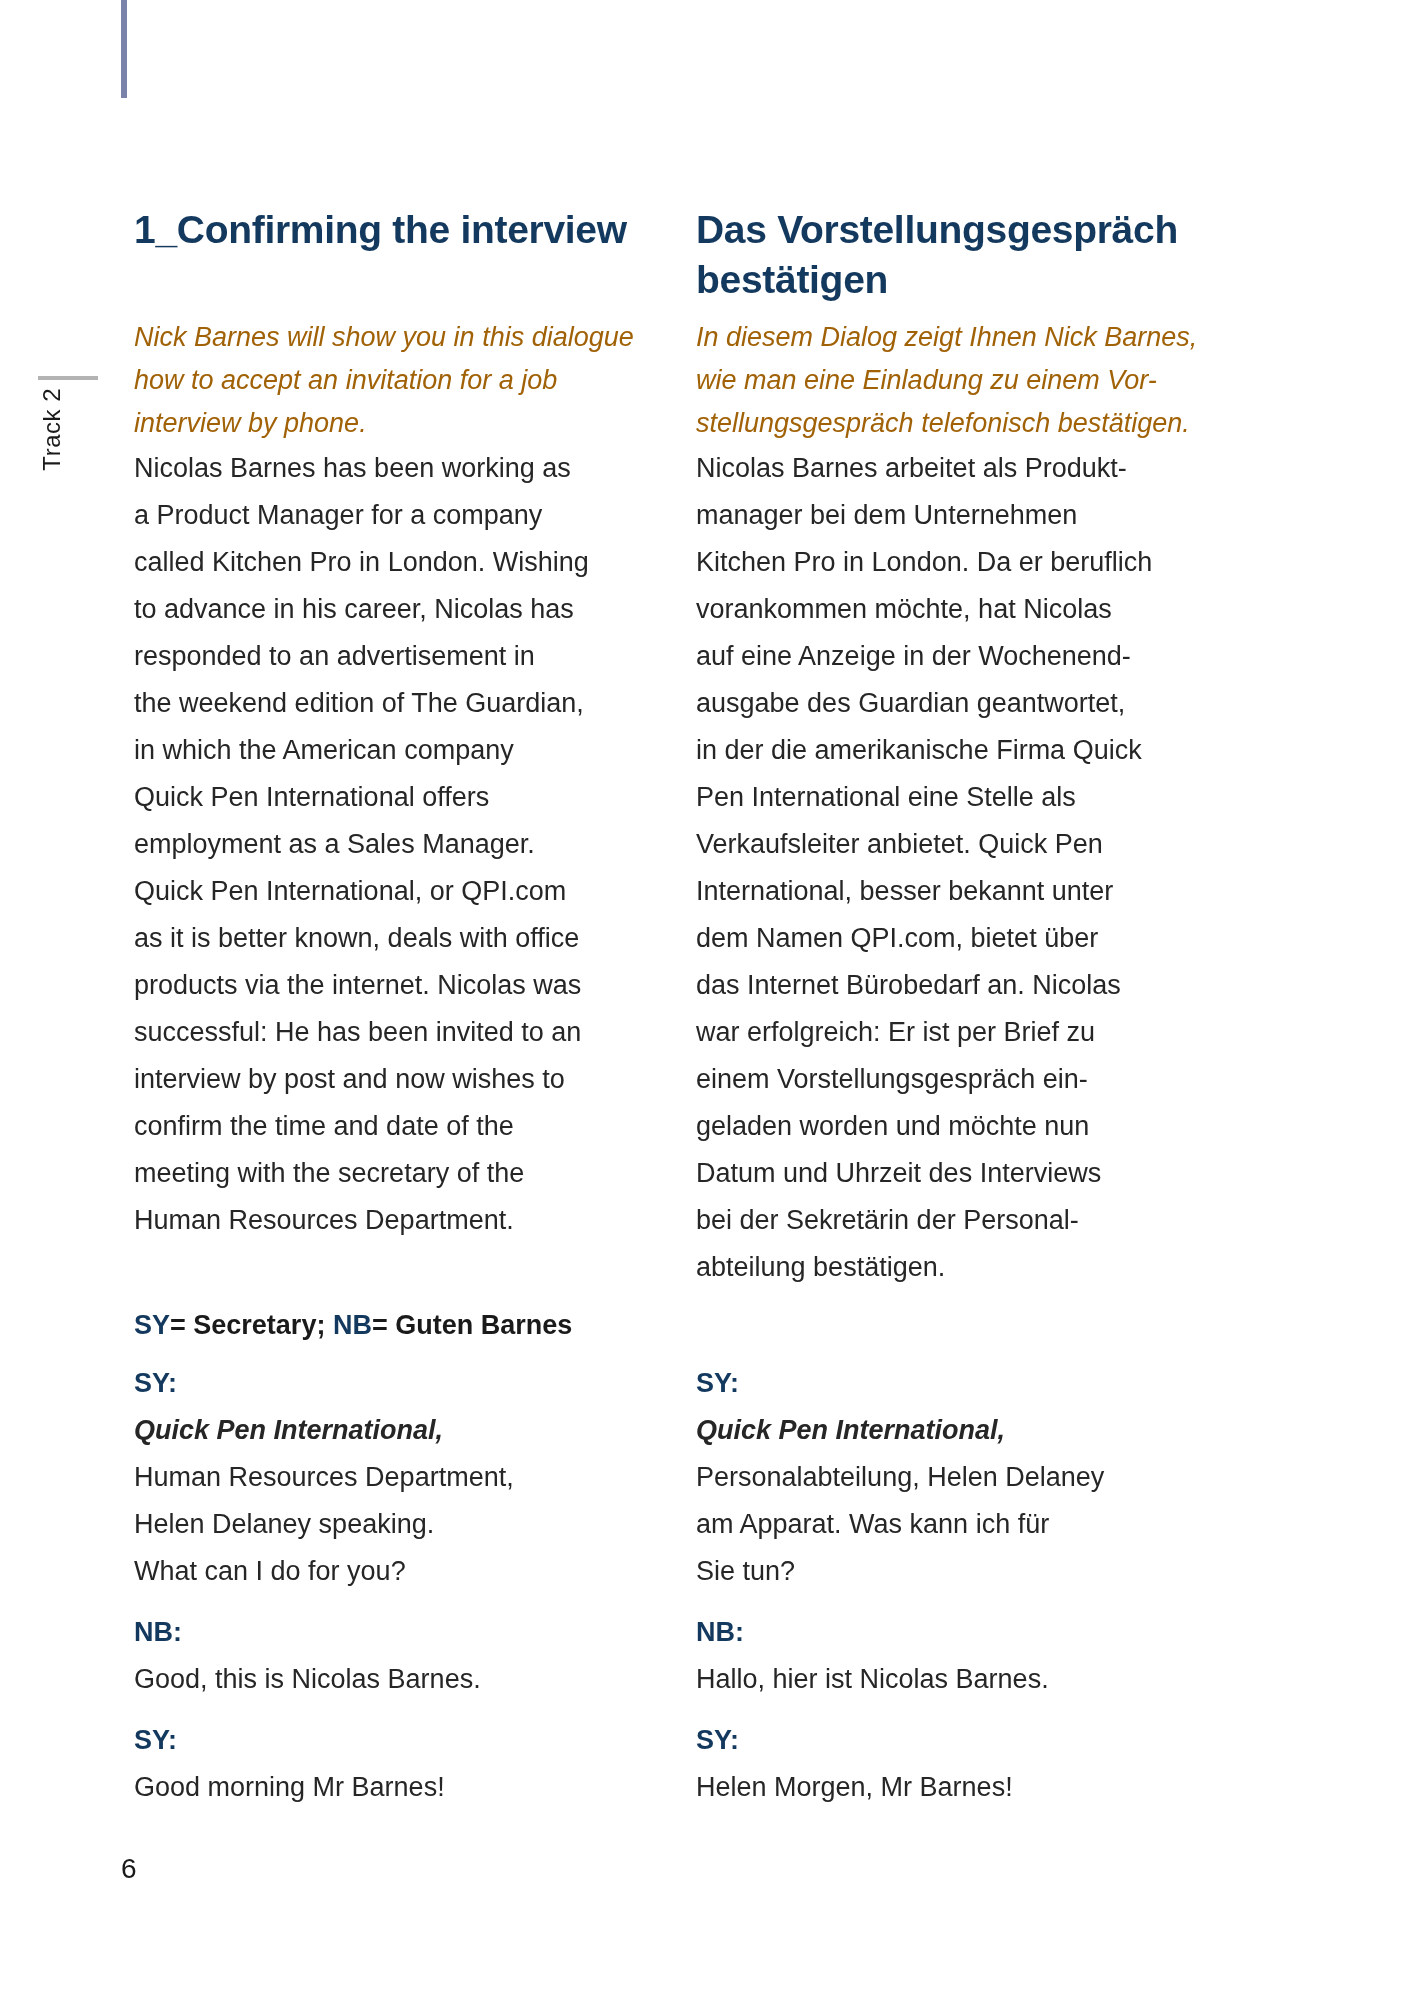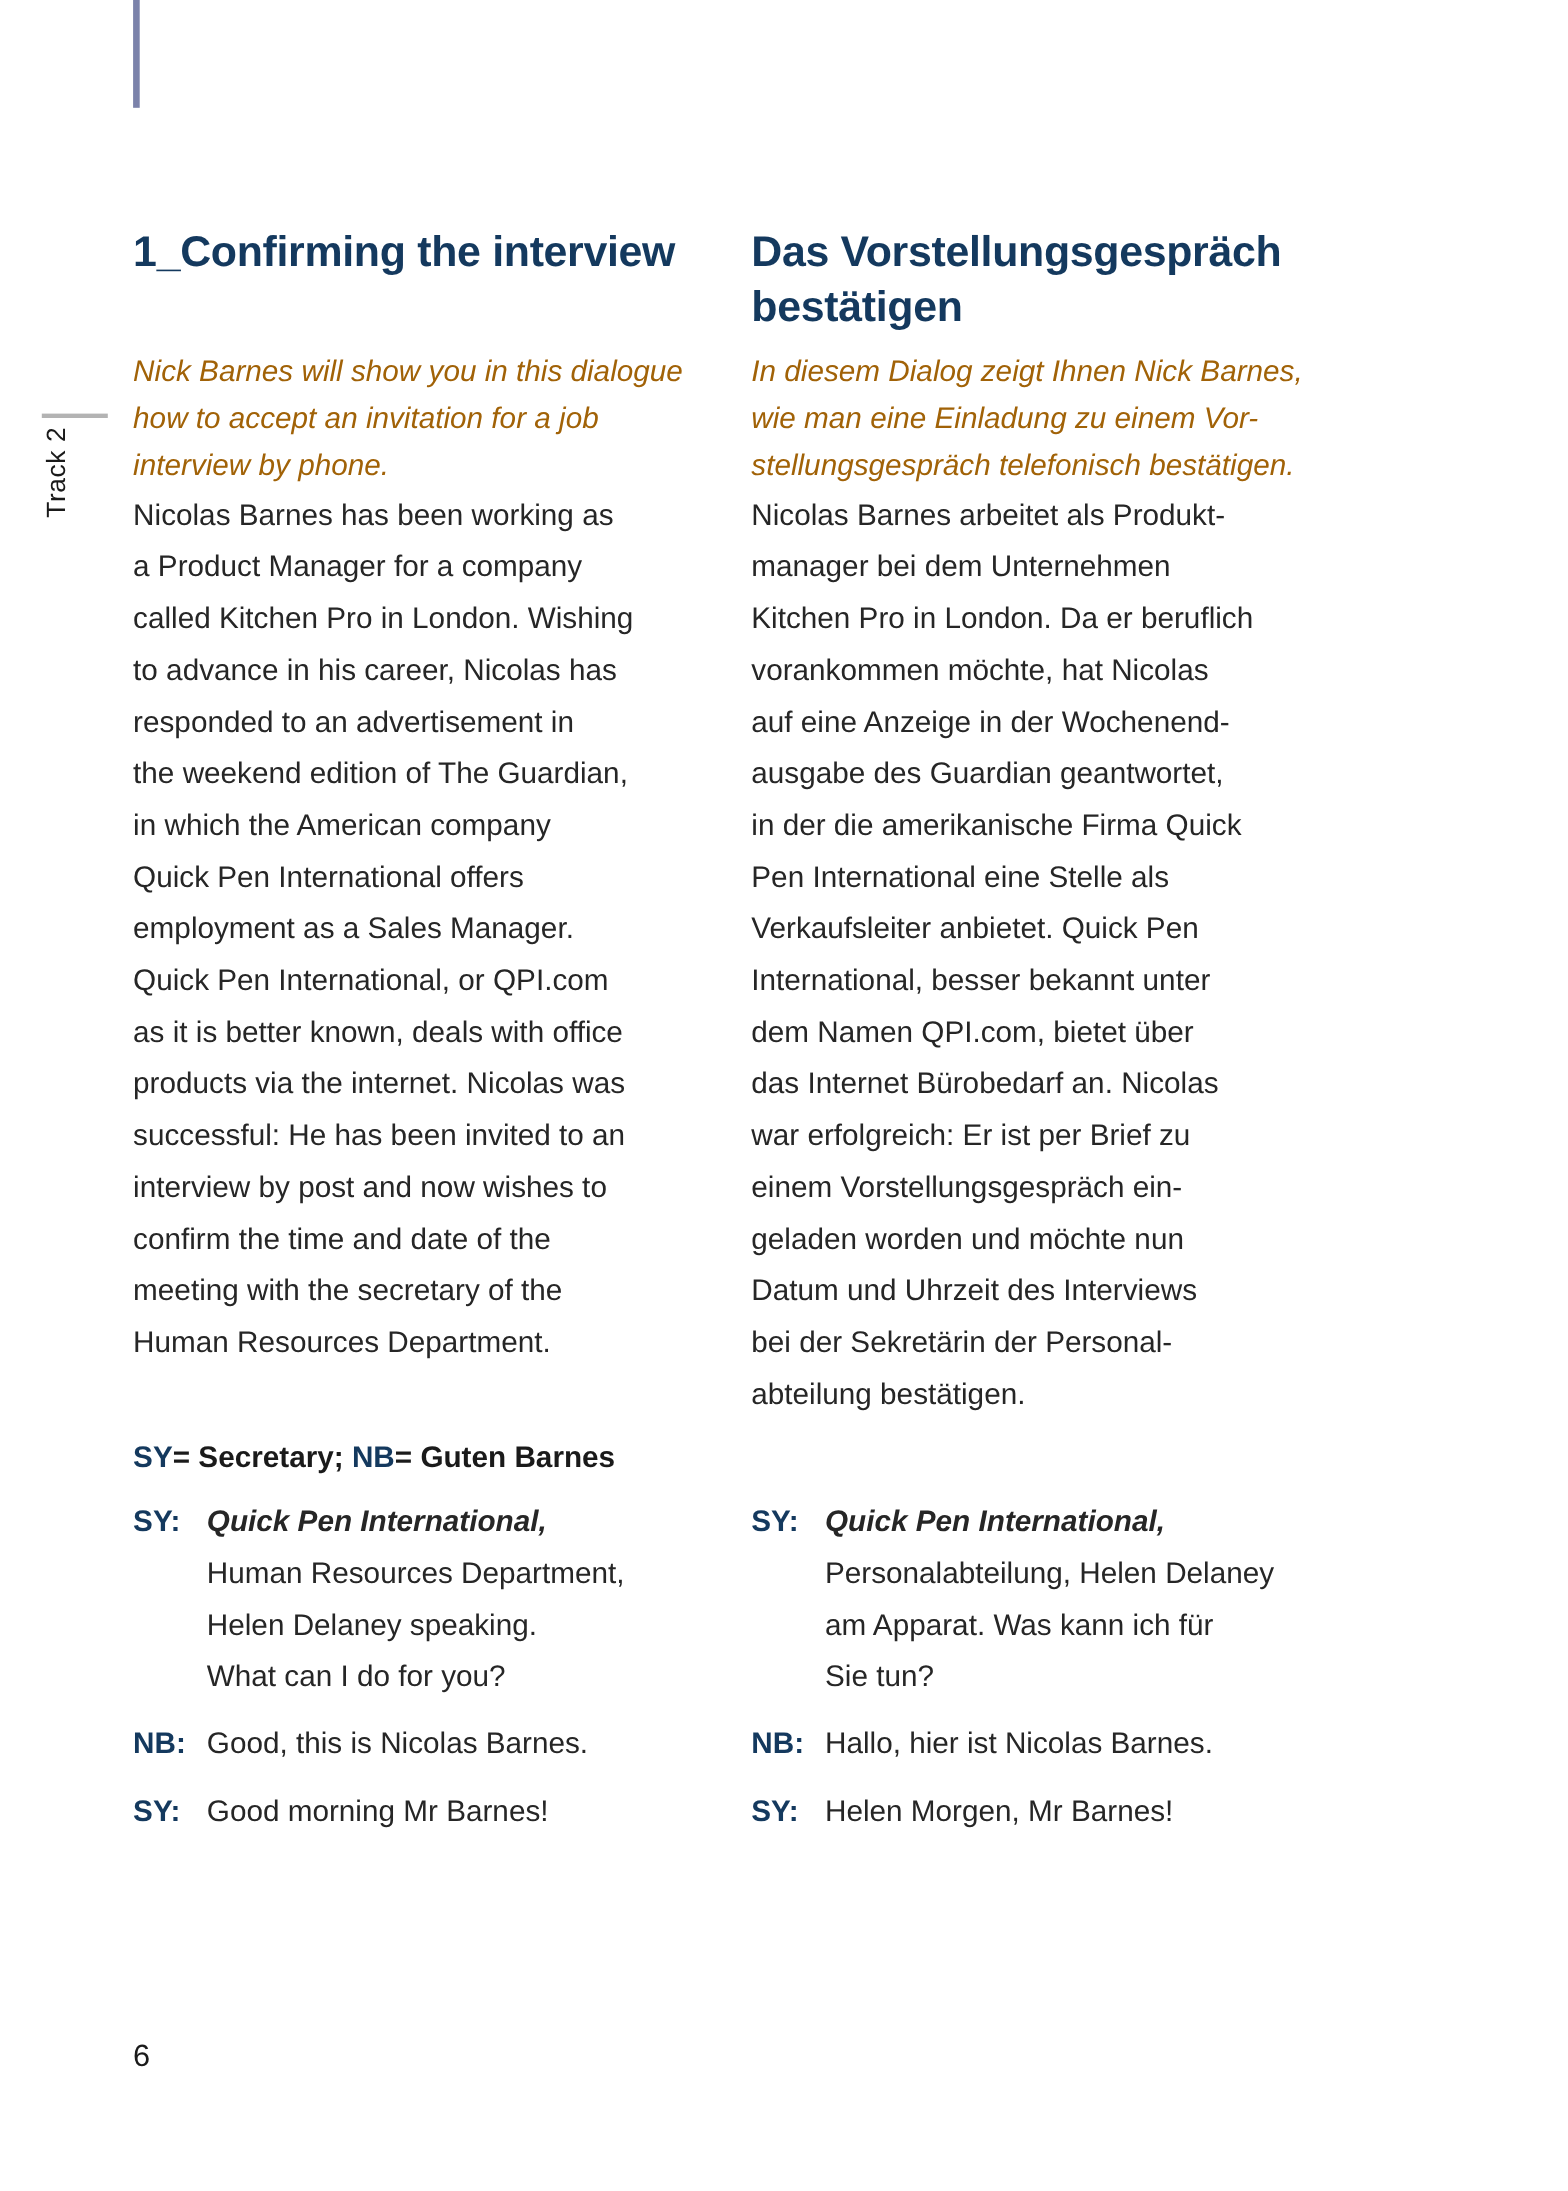--- a/index.html
+++ b/index.html
@@ -16,21 +16,21 @@
     position: absolute; left: 38px; top: 376px; width: 60px; height: 4px;
     background: #b3b3b3;
   }
   .track-label {
     position: absolute; left: 38px; top: 388px;
     writing-mode: vertical-rl; transform: rotate(180deg);
     font-size: 24px; letter-spacing: 0.5px; color: #1a1a1a; font-weight: 300;
   }
 
   .content {
-    position: absolute; left: 121px; top: 205px; width: 1096px;
+    position: absolute; left: 134px; top: 205px; width: 1096px;
     display: grid; grid-template-columns: 540px 532px; column-gap: 22px;
     align-items: start;
   }
 
   .heading {
     font-size: 39px; line-height: 50px; font-weight: bold; letter-spacing: -0.3px;
     color: #14395e; white-space: pre-line;
   }
 
   .intro {
@@ -45,21 +45,21 @@
     color: #262626; white-space: pre-line;
   }
 
   .legend {
     margin-top: 14px;
     font-size: 27px; line-height: 40px; font-weight: bold; color: #1a1a1a;
   }
   .legend .abbr { color: #14395e; margin-top: 40px; }
   .legend-row-spacer { height: 1px; }
 
-  .entry { display: flex; margin-top: 14px; }
+  .entry { display: flex; margin-top: 14px; flex-direction: column; }
   .entry.first { margin-top: 15px; }
   .entry .spk {
     flex: none; width: 67px;
     font-size: 27px; line-height: 47px; font-weight: bold; color: #14395e;
   }
   .entry .speech {
     flex: 1; font-size: 27px; line-height: 47px; font-weight: 300;
     color: #262626; white-space: pre-line;
   }
   .entry .speech i { font-style: italic; font-weight: bold; }

